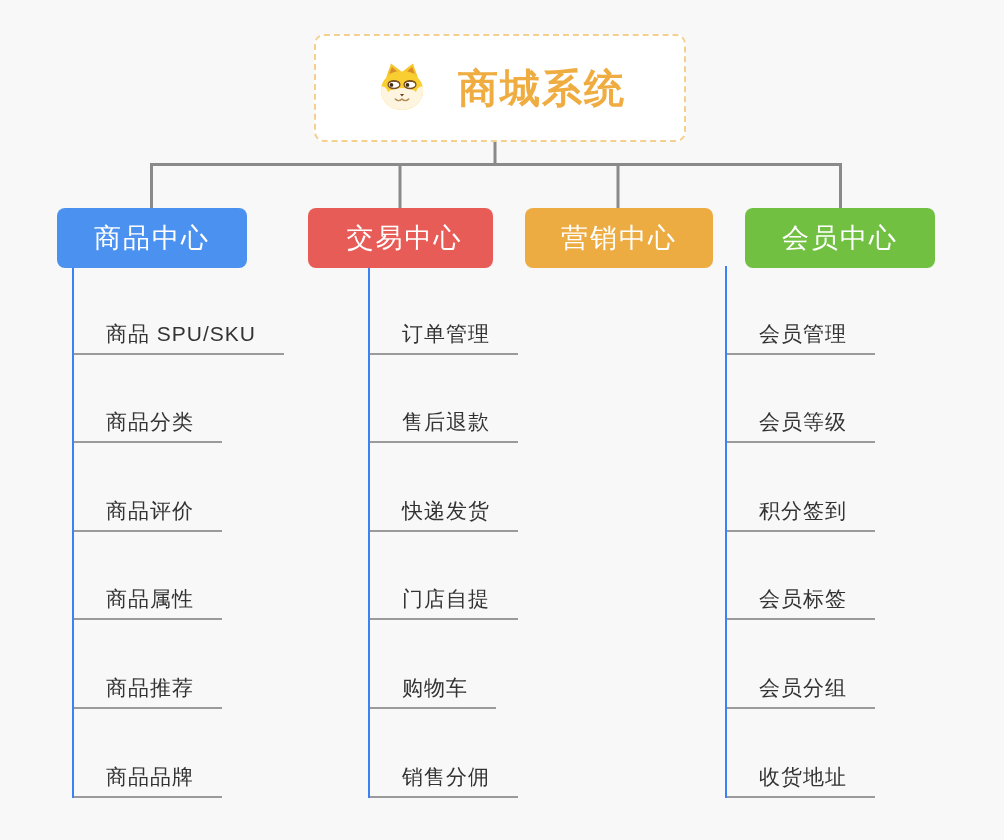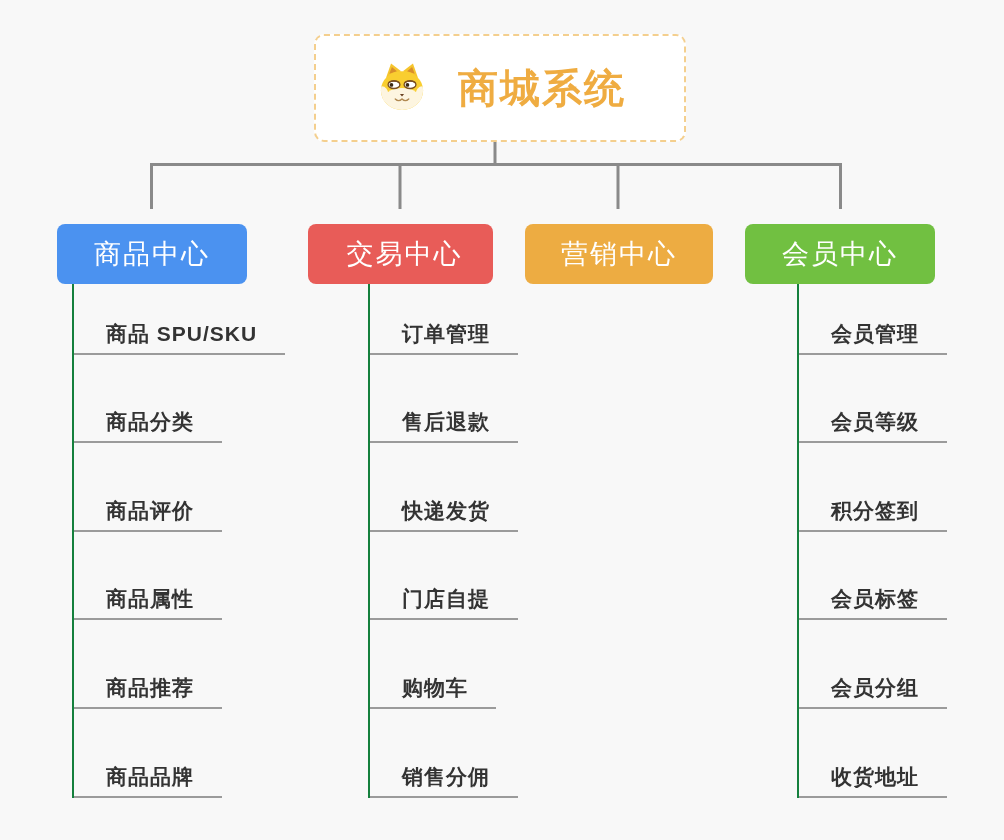--- a/index.html
+++ b/index.html
@@ -30,47 +30,46 @@
     font-weight:600;
     letter-spacing:2px;
     color:#efac41;
     line-height:1;
     margin-left:16px;
   }
   .dog{width:56px;height:54px;display:inline-flex;}
 
   
   .branch-header{
-    position:absolute;top:224px;height:60px;
+    position:absolute;top:208px;height:60px;
     border-radius:8px;
     display:flex;align-items:center;justify-content:center;
     color:#ffffff;
     font-size:27px;
     letter-spacing:2px;
     font-weight:500;
     z-index:3;
     box-sizing:border-box;
     cursor:default;
   }
   .b1{left:57px;width:190px;}
   .b2{left:308px;width:185px;}
   .b3{left:525px;width:188px;}
   .b4{left:745px;width:190px;}
 
   
   .col{
     position:absolute;top:266px;
-    border-left:2px solid #15803d;
+    border-left:2px solid #3b82f6;
     z-index:2;
-    font-weight:bold;
   }
   .c1{left:72px;}
   .c2{left:338px;margin-left:30px;}
   .c3{left:540px;}
-  .c4{left:797px;}
+  .c4{left:725px;}
   .item{
     box-sizing:border-box;
     height:88.6px;
     width:fit-content;
     display:flex;align-items:flex-end;
     padding:0 28px 9px 32px;
     border-bottom:2px solid #9b9b9b;
     font-size:21px;
     letter-spacing:1px;
     color:#333333;

